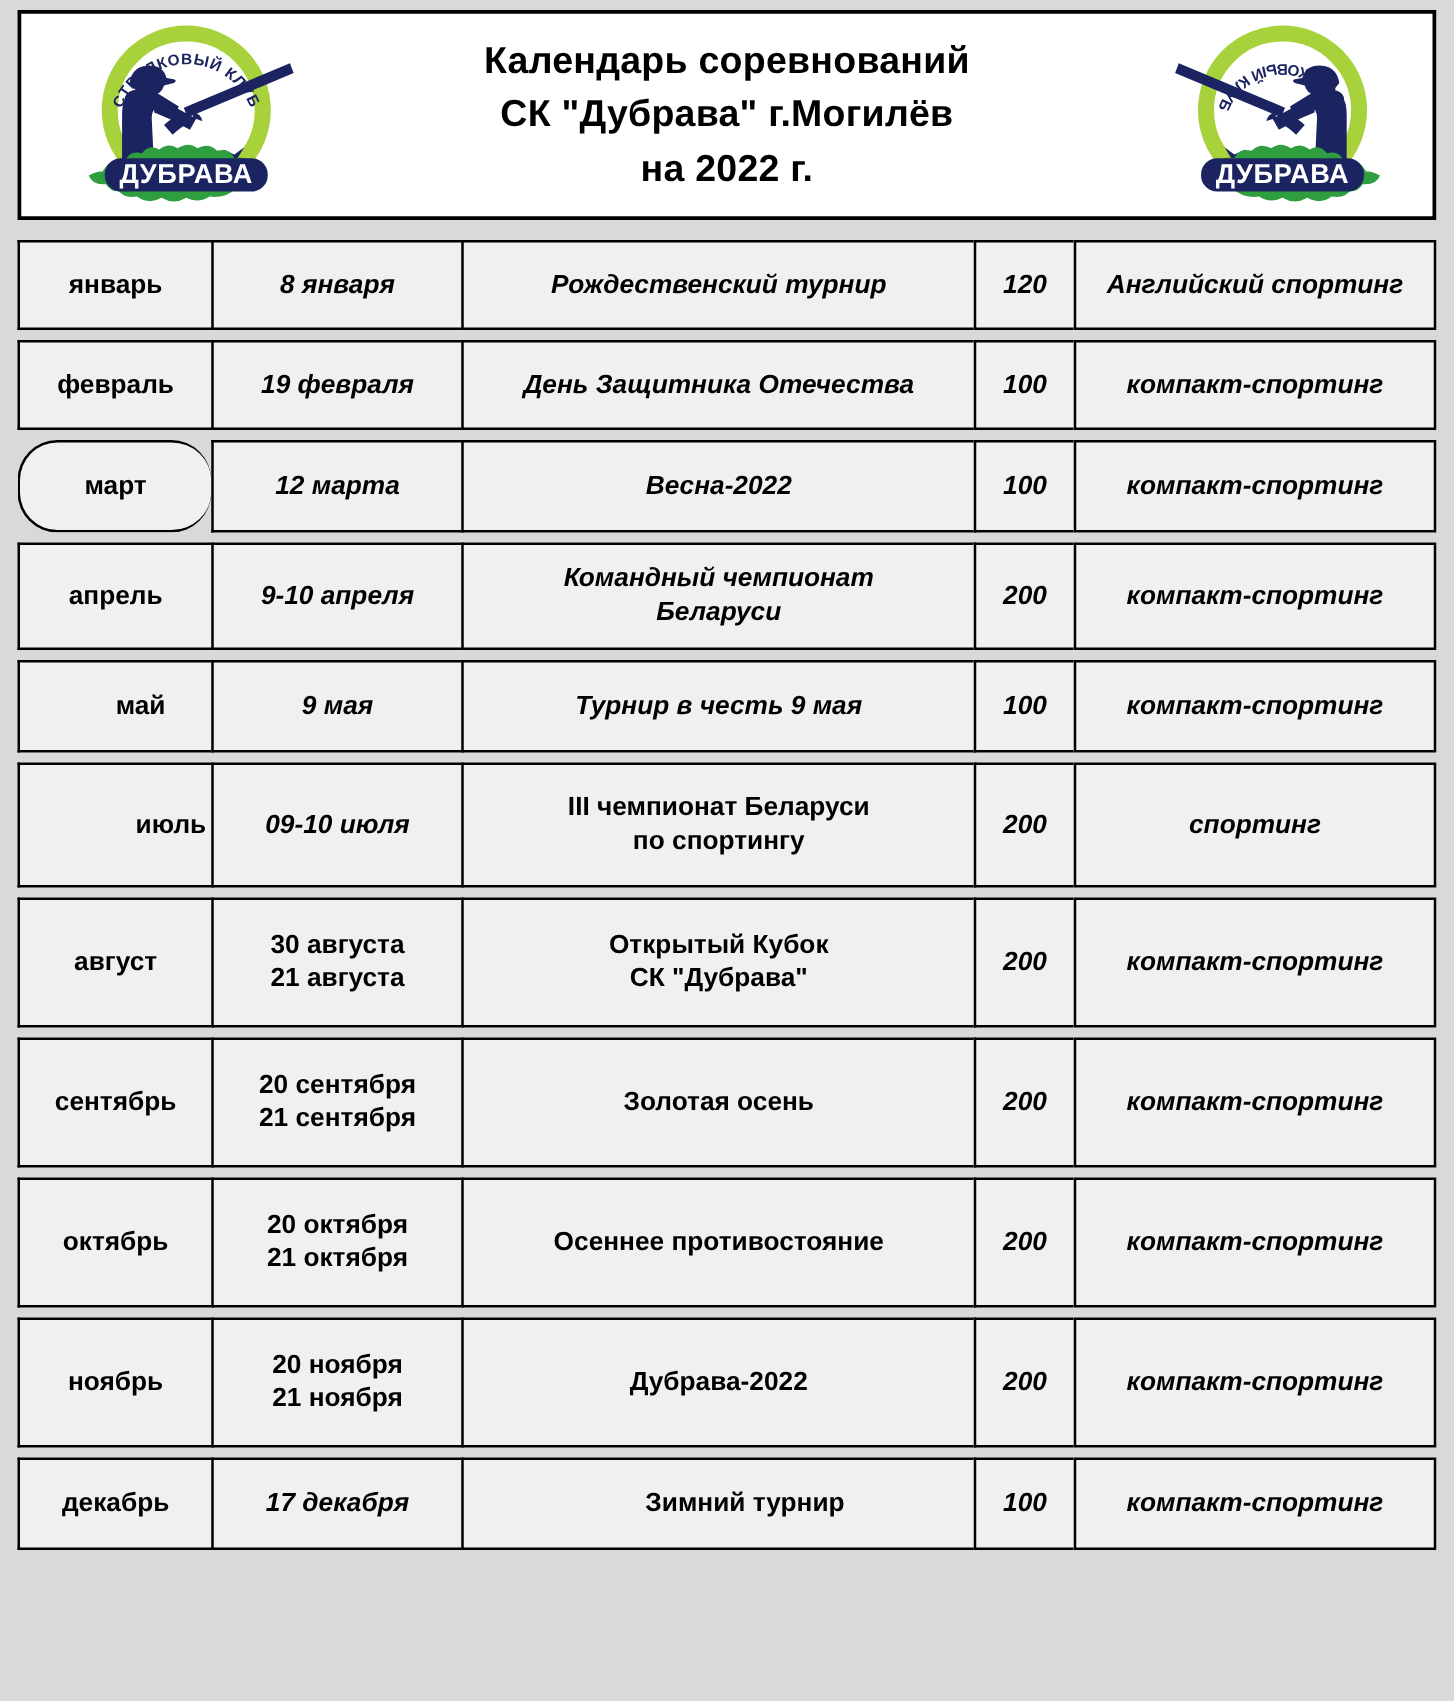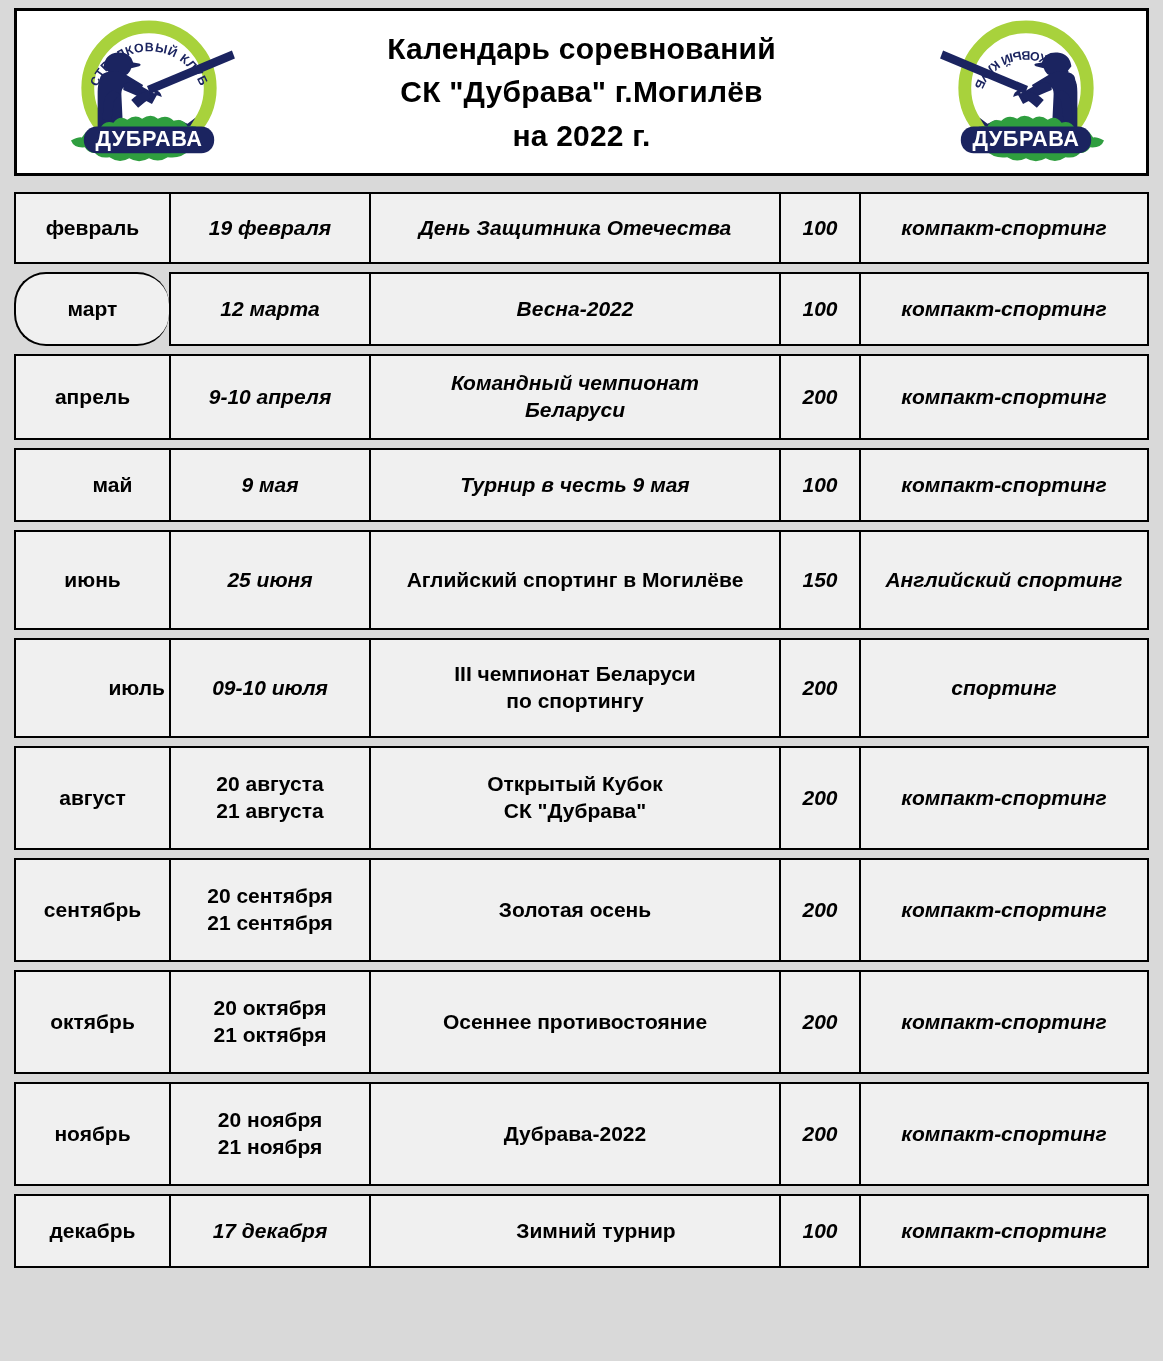--- a/index.html
+++ b/index.html
@@ -177,20 +177,27 @@
           <rect x="24" y="113" width="132" height="27" rx="13" fill="#1b2460"></rect>
           <text x="90" y="133" text-anchor="middle" font-family="'Liberation Sans', sans-serif" font-size="22" font-weight="bold" fill="#ffffff" letter-spacing="0.5">ДУБРАВА</text>
         </g>
       </svg>
     </div>
   </div>
 
   <table class="cal-table">
     <tbody id="table-body">
         <tr class="r-h1">
+          <td class="c-month" style="white-space: pre-line;">январь</td>
+          <td class="c-date ital" style="white-space: pre-line;">8 января</td>
+          <td class="c-event ital" style="white-space: pre-line;">Рождественский турнир</td>
+          <td class="c-qty ital" style="white-space: pre-line;">120</td>
+          <td class="c-disc ital last-col" style="white-space: pre-line;">Английский спортинг</td>
+        </tr>
+        <tr class="r-h1">
           <td class="c-month" style="white-space: pre-line;">февраль</td>
           <td class="c-date ital" style="white-space: pre-line;">19 февраля</td>
           <td class="c-event ital" style="white-space: pre-line;">День Защитника Отечества</td>
           <td class="c-qty ital" style="white-space: pre-line;">100</td>
           <td class="c-disc ital last-col" style="white-space: pre-line;">компакт-спортинг</td>
         </tr>
         <tr class="r-h2">
           <td class="c-month" style="white-space: pre-line; border-radius: 32px;">март</td>
           <td class="c-date ital" style="white-space: pre-line;">12 марта</td>
           <td class="c-event ital" style="white-space: pre-line;">Весна-2022</td>
@@ -206,37 +213,30 @@
           <td class="c-disc ital last-col" style="white-space: pre-line;">компакт-спортинг</td>
         </tr>
         <tr class="r-h2">
           <td class="c-month" style="white-space: pre-line; padding-left: 44px;">май</td>
           <td class="c-date ital" style="white-space: pre-line;">9 мая</td>
           <td class="c-event ital vtop" style="white-space: pre-line;">Турнир в честь 9 мая</td>
           <td class="c-qty ital" style="white-space: pre-line;">100</td>
           <td class="c-disc ital last-col" style="white-space: pre-line;">компакт-спортинг</td>
         </tr>
         <tr class="r-h5">
-          <td class="c-month" style="white-space: pre-line;">июнь</td>
-          <td class="c-date ital" style="white-space: pre-line;">25 июня</td>
-          <td class="c-event vtop" style="white-space: pre-line;">Аглийский спортинг в Могилёве</td>
-          <td class="c-qty ital" style="white-space: pre-line;">150</td>
-          <td class="c-disc ital last-col" style="white-space: pre-line;">Английский спортинг</td>
-        </tr>
-        <tr class="r-h5">
           <td class="c-month" style="white-space: pre-line; text-align: right;">июль</td>
           <td class="c-date ital" style="white-space: pre-line;">09-10 июля</td>
           <td class="c-event" style="white-space: pre-line;">III чемпионат Беларуси
 по спортингу</td>
           <td class="c-qty ital" style="white-space: pre-line;">200</td>
           <td class="c-disc ital last-col" style="white-space: pre-line;">спортинг</td>
         </tr>
         <tr class="r-h6">
           <td class="c-month" style="white-space: pre-line;">август</td>
-          <td class="c-date" style="white-space: pre-line;">20 августа
+          <td class="c-date" style="white-space: pre-line;">30 августа
 21 августа</td>
           <td class="c-event" style="white-space: pre-line;">Открытый Кубок
 СК "Дубрава"</td>
           <td class="c-qty ital" style="white-space: pre-line;">200</td>
           <td class="c-disc ital last-col" style="white-space: pre-line;">компакт-спортинг</td>
         </tr>
         <tr class="r-h6">
           <td class="c-month" style="white-space: pre-line;">сентябрь</td>
           <td class="c-date" style="white-space: pre-line;">20 сентября
 21 сентября</td>

